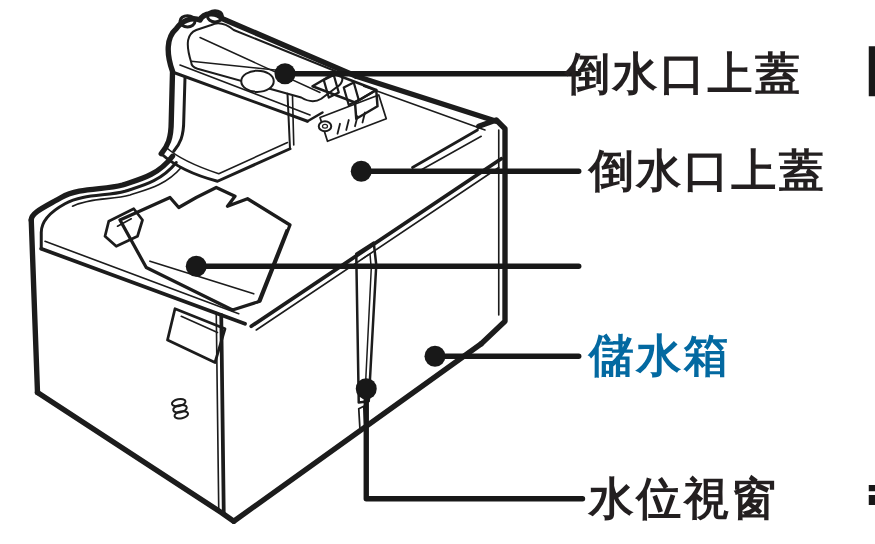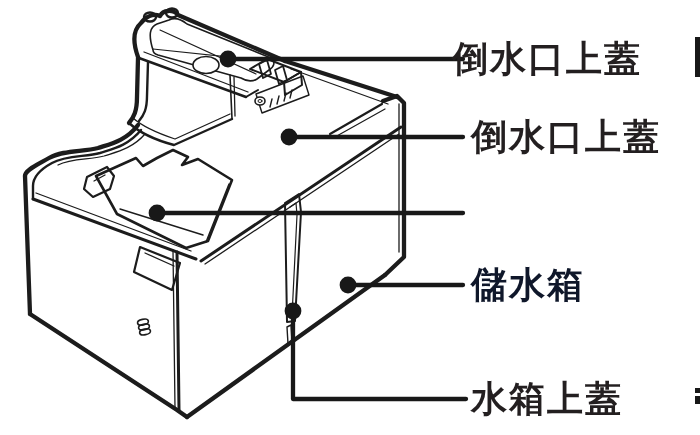--- a/index.html
+++ b/index.html
@@ -136,16 +136,16 @@
         <circle cx="157" cy="213" r="8.4" fill="#181818" stroke="none"></circle>
         <polyline points="348,285 463,285" stroke="#181818" stroke-width="4.3" fill="none"></polyline>
         <circle cx="348" cy="285" r="8.4" fill="#181818" stroke="none"></circle>
         <polyline points="293,311 293,399 466,399" stroke="#181818" stroke-width="4.3" fill="none"></polyline>
         <circle cx="293" cy="311" r="8.4" fill="#181818" stroke="none"></circle>
       </g>
   </svg>
 
   <div class="part-label" id="label-0" style="left: 452px; top: 37px; color: rgb(35, 31, 32);">倒水口上蓋</div>
   <div class="part-label" id="label-1" style="left: 471px; top: 115px; color: rgb(35, 31, 32);">倒水口上蓋</div>
-  <div class="part-label" id="label-3" style="left: 471px; top: 263px; color: #0f172a;">儲水箱</div>
-  <div class="part-label" id="label-4" style="left: 471px; top: 377px; color: rgb(35, 31, 32);">水箱上蓋</div>
+  <div class="part-label" id="label-3" style="left: 471px; top: 263px; color: #0369a1;">儲水箱</div>
+  <div class="part-label" id="label-4" style="left: 471px; top: 377px; color: rgb(35, 31, 32);">水位視窗</div>
 
 </div>
 
 </body></html>

